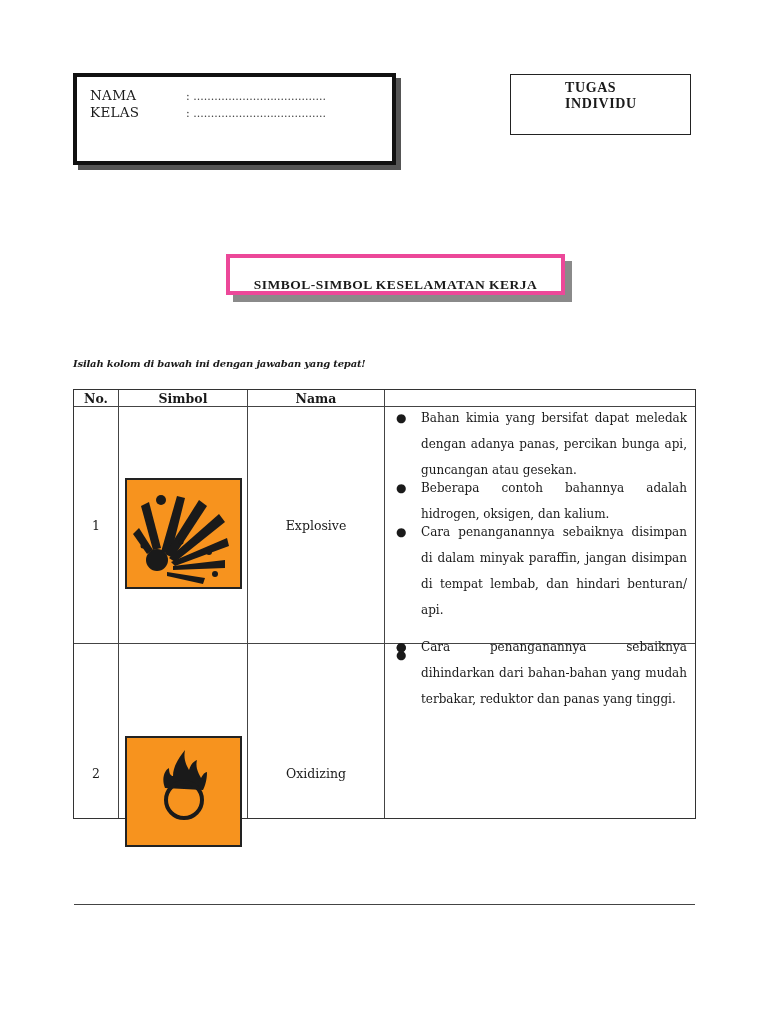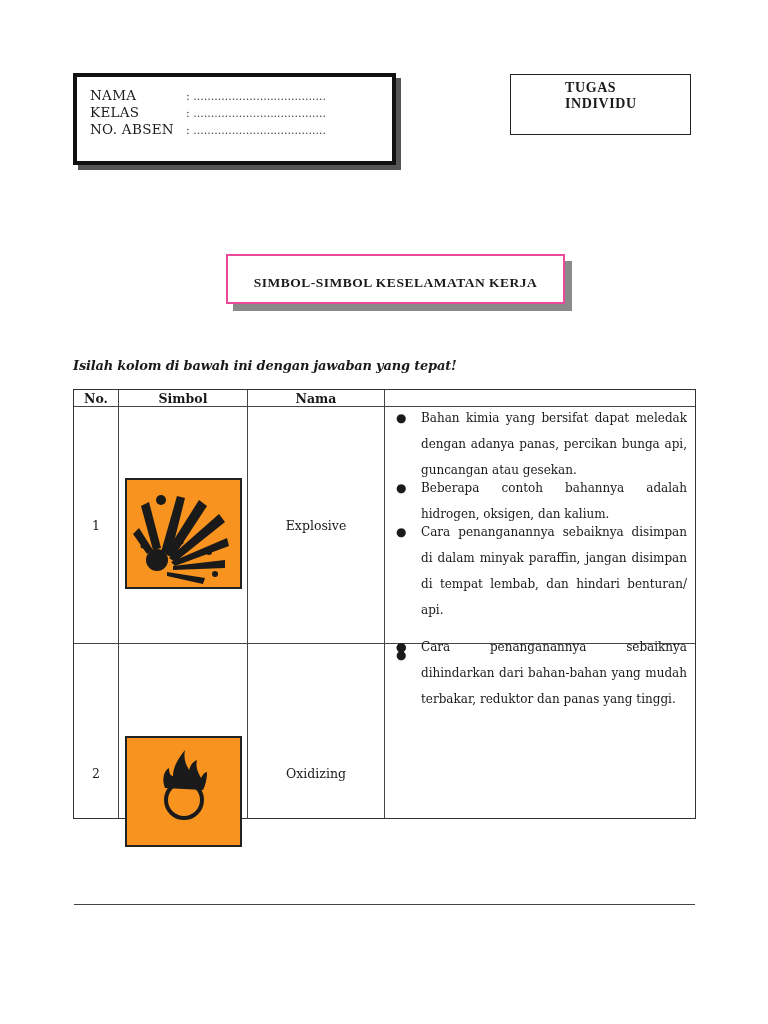--- a/index.html
+++ b/index.html
@@ -23,31 +23,31 @@
   .task-box {
     left:510px; top:74px; width:181px; height:61px;
     border:1px solid #222; box-sizing:border-box; background:#fff;
   }
   .task-box span {
     position:absolute; left:10px; top:5px; font-weight:bold; font-size:14px;
     letter-spacing:0.6px; font-family:"Liberation Serif", serif;margin-left:44px;
   }
 
   .title-box {
-    left:226px; top:254px; width:339px; height:50px;
-    border:2px solid #ec4899; background:#fff; box-sizing:border-box;
+    left:226px; top:254px; width:339px; height:41px;
+    border:4px solid #ec4899; background:#fff; box-sizing:border-box;
     box-shadow: 7px 7px 0 #8a8a8a;
   }
   .title-box span {
     position:absolute; left:0; right:0; top:19px; text-align:center;
     font-weight:bold; font-size:13.5px; letter-spacing:0.5px; font-family:"Liberation Serif", serif;
   }
 
   .instruction {
-    left:73px; top:358px; font-style:italic; font-weight:bold; font-size:13px;
+    left:73px; top:358px; font-style:italic; font-weight:bold; font-size:10px;
     font-family:"DejaVu Serif", serif; letter-spacing:-0.2px;
   }
 
   
   .tbl { position:absolute; left:73px; top:389px; width:623px; height:430px;
          border:1px solid #333; box-sizing:border-box; }
   .vline { position:absolute; top:0; bottom:0; width:1px; background:#444; }
   .hline { position:absolute; left:0; right:0; height:1px; background:#444; }
   .hcell { position:absolute; top:0; height:17px; line-height:17px; text-align:center;
            font-weight:bold; font-size:12.5px; font-family:"DejaVu Serif", serif; }
@@ -61,23 +61,20 @@
 </style>
 </head>
 <body>
 
 <div class="abs id-box">
   <div class="id-row" style="top:10px">
     <span class="lbl">NAMA</span><span class="dots">: ......................................</span>
   </div>
   <div class="id-row" style="top:27px">
     <span class="lbl">KELAS</span><span class="dots">: ......................................</span>
-  </div>
-  <div class="id-row" style="top:44px">
-    <span class="lbl">NO. ABSEN</span><span class="dots">: ......................................</span>
   </div>
 </div>
 
 <div class="abs task-box">
   <span>TUGAS INDIVIDU</span>
 </div>
 
 <div class="abs title-box">
   <span>SIMBOL-SIMBOL KESELAMATAN KERJA</span>
 </div>

